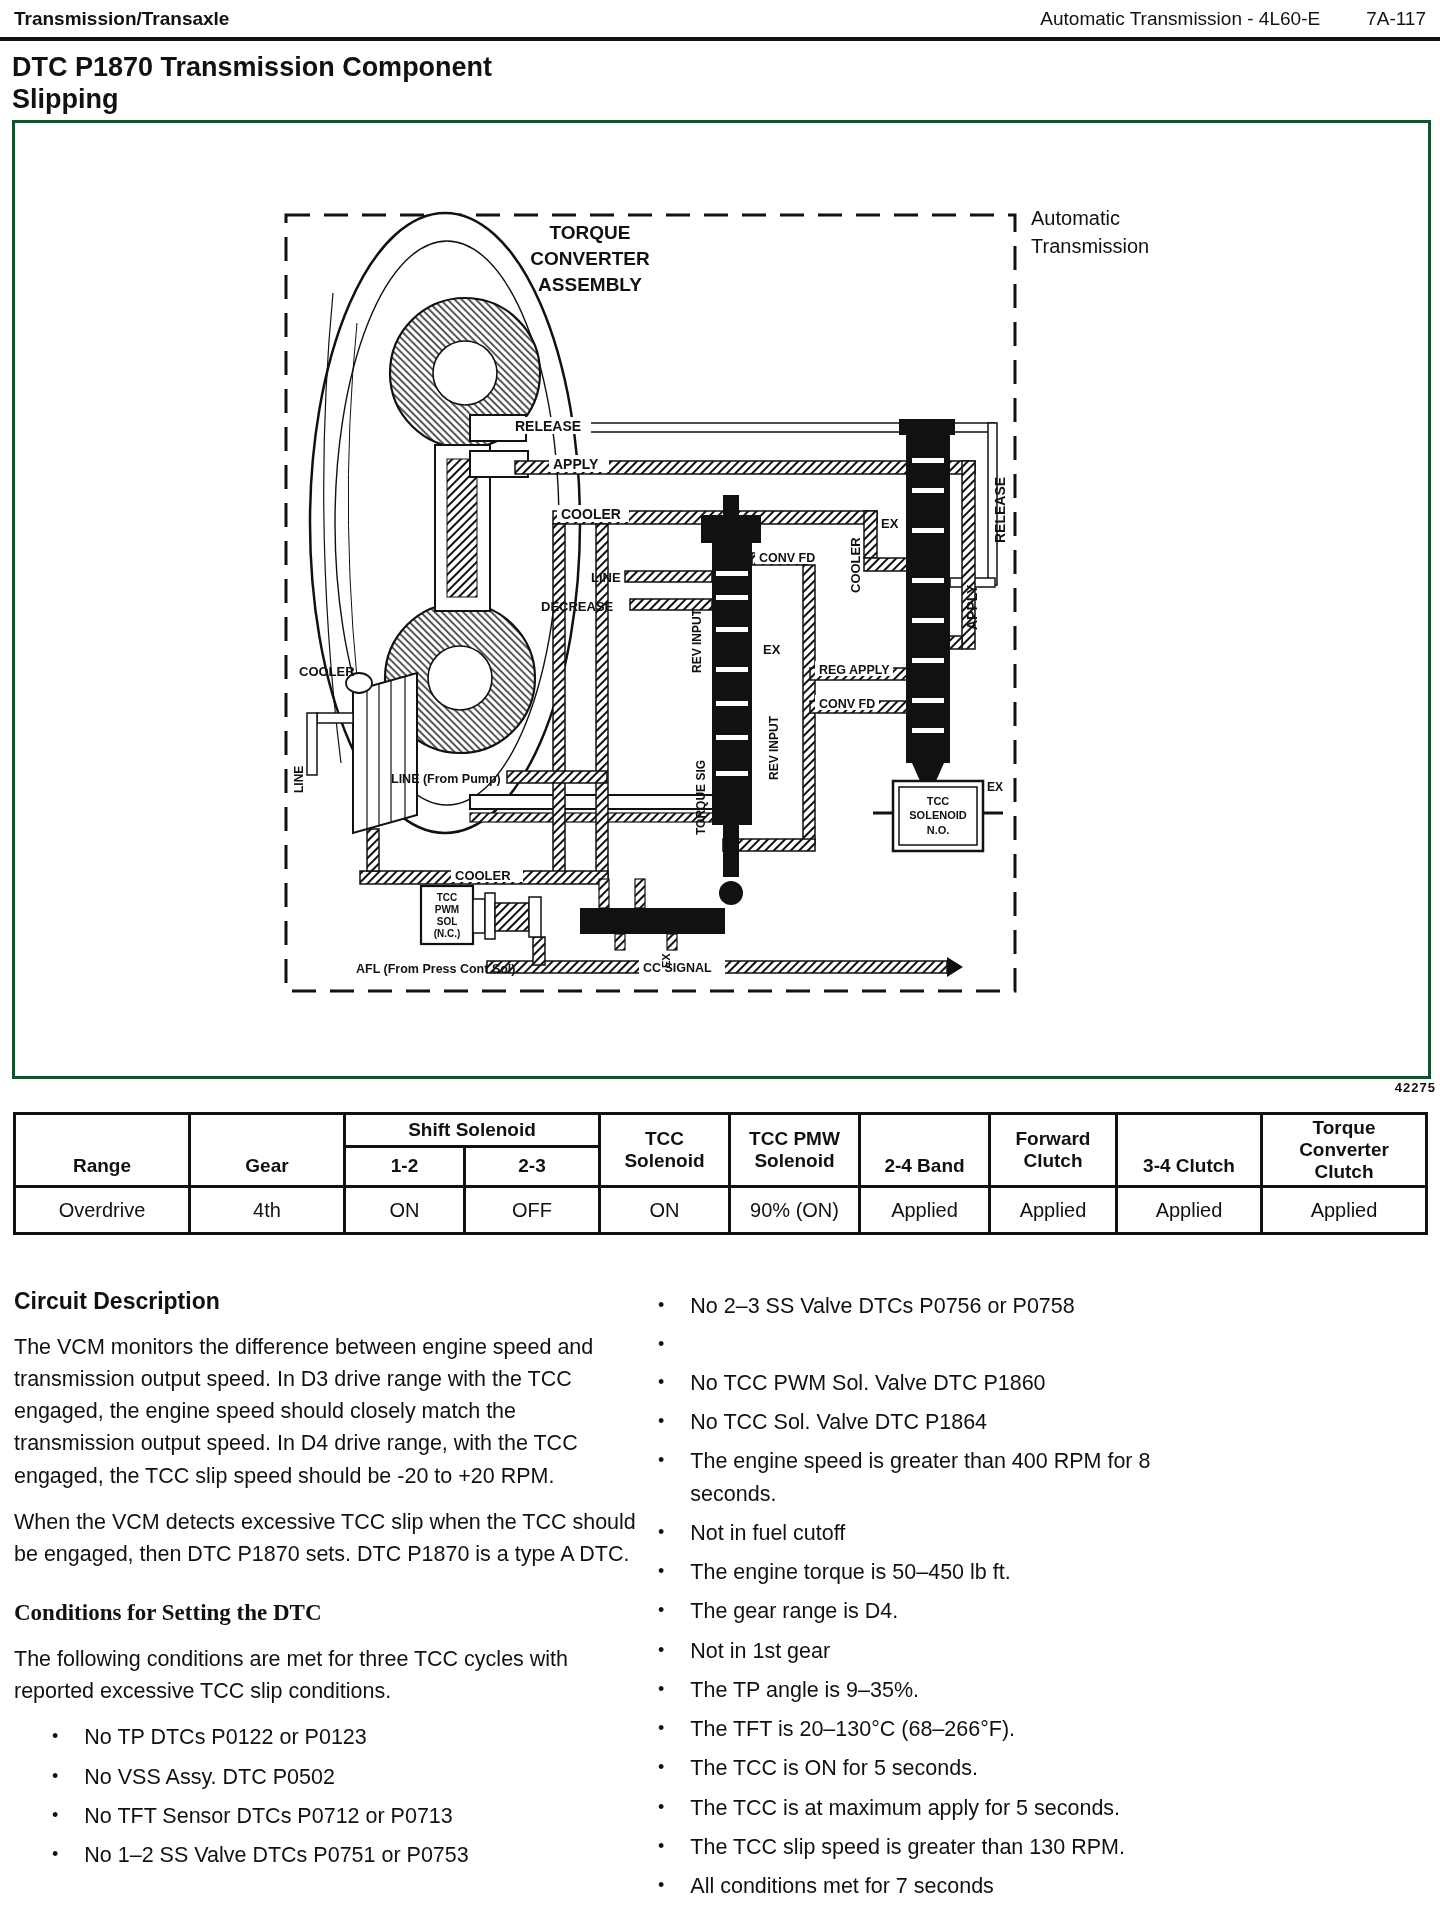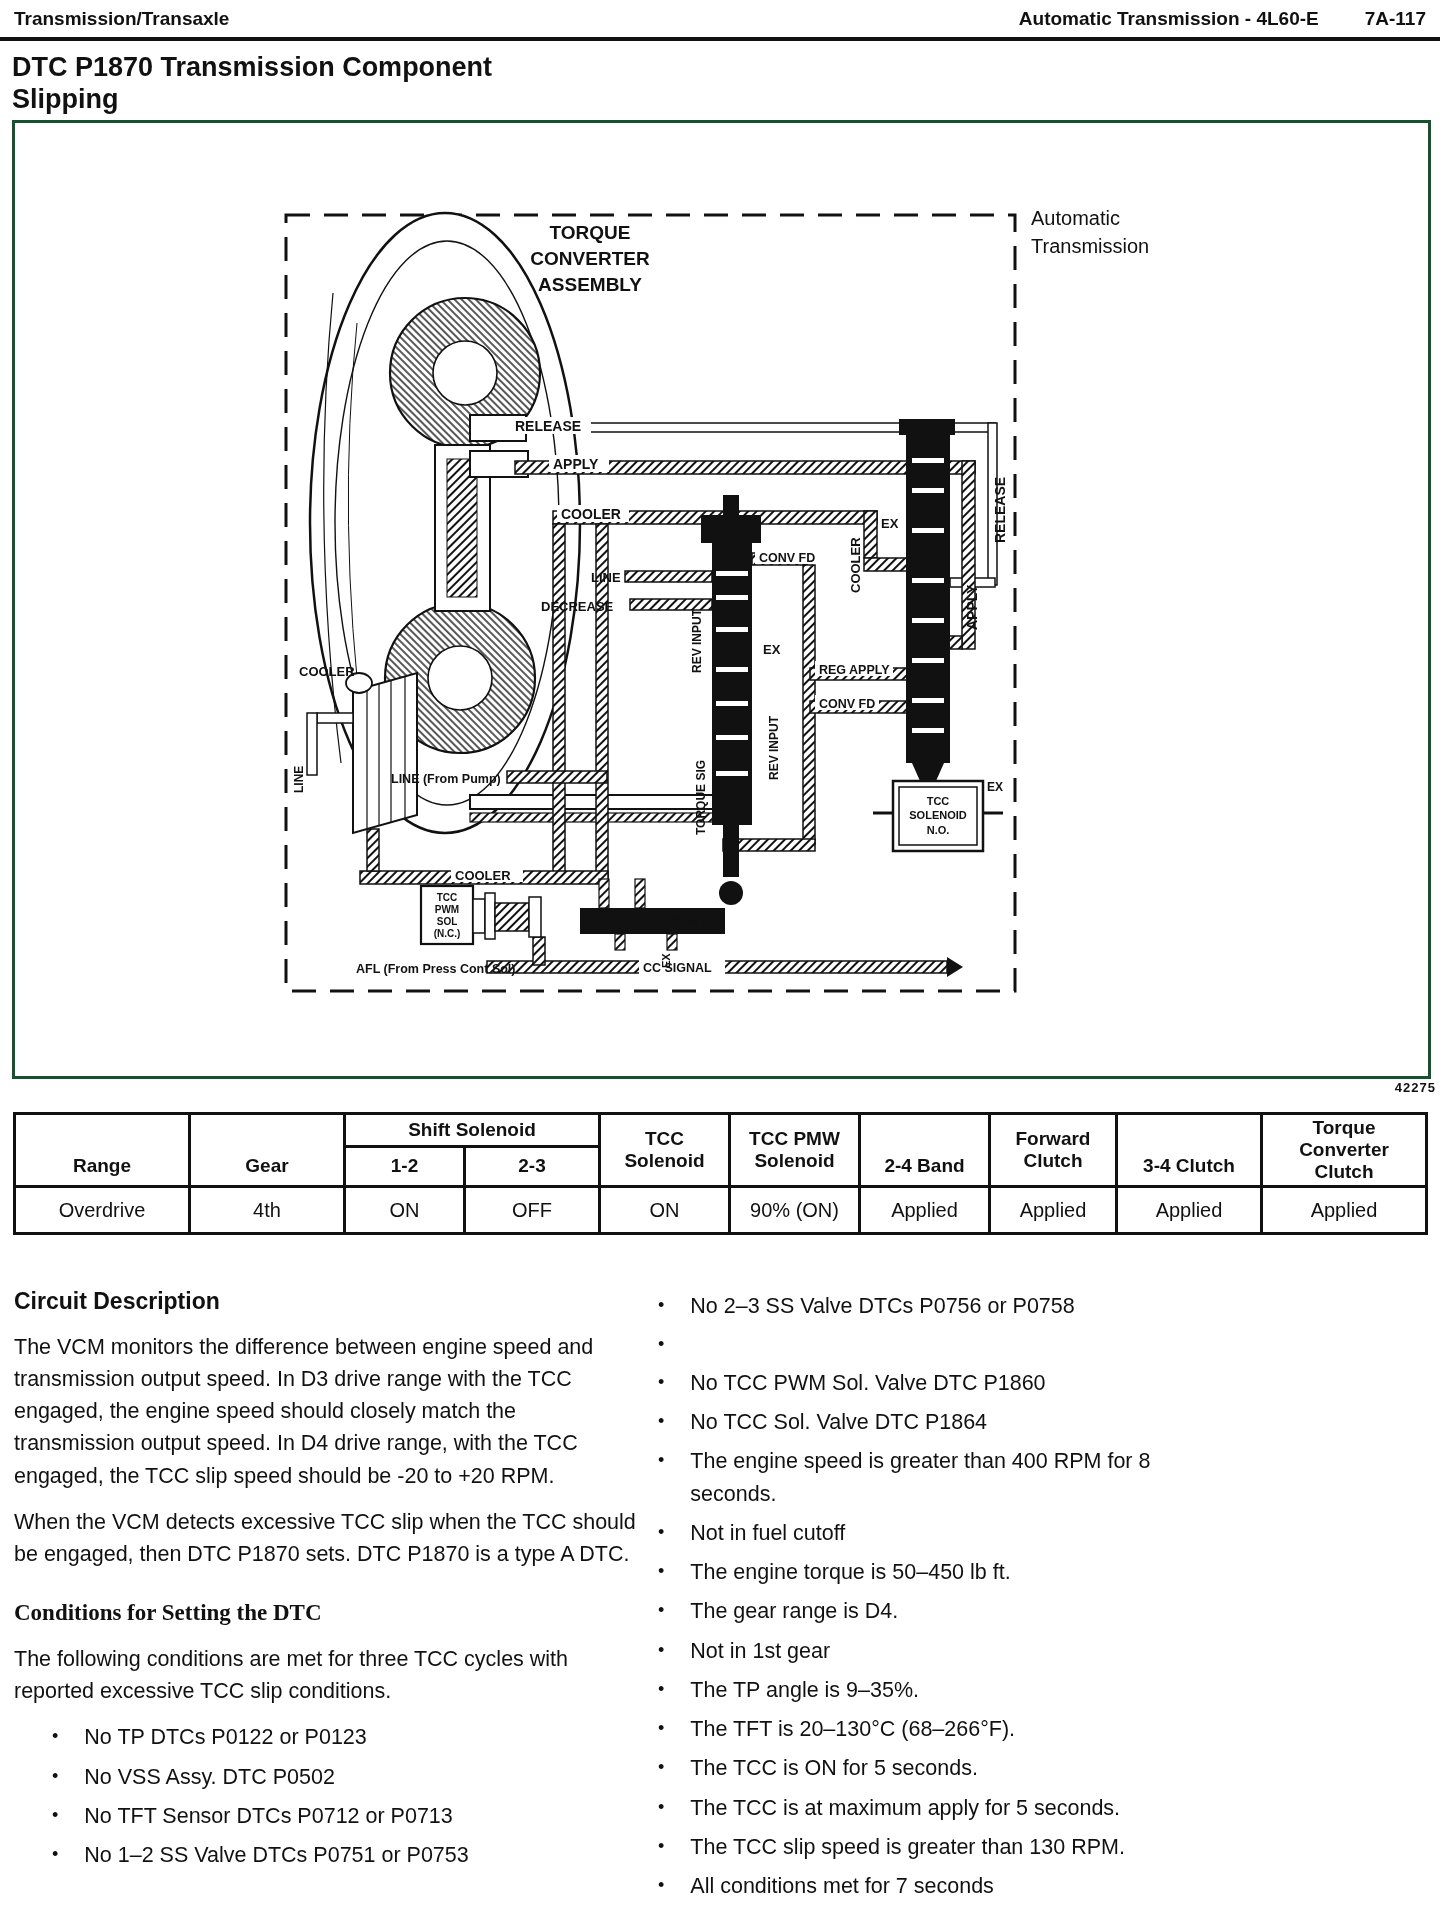--- a/index.html
+++ b/index.html
@@ -1,21 +1,21 @@
 <!DOCTYPE html>
 <html><head>
 <meta charset="utf-8">
 <style>
   html,body{margin:0;padding:0;}
   body{
     width:1440px;height:1910px;position:relative;background:#fff;
     font-family:"Liberation Sans",sans-serif;color:#111;overflow:hidden;
   }
   .hdr-left{position:absolute;left:14px;top:8px;font-size:19px;font-weight:bold;}
-  .hdr-right{position:absolute;right:14px;top:8px;font-size:19px;font-weight:bold;display:flex;gap:46px;}
+  .hdr-right{position:absolute;right:14px;top:8px;font-size:19px;font-weight:normal;display:flex;gap:46px;}
   .hdr-rule{position:absolute;left:0;top:37px;width:1440px;height:4px;background:#111;}
   .title{position:absolute;left:12px;top:52px;width:520px;font-size:27px;font-weight:bold;line-height:1.18;}
   .figure-box{position:absolute;left:12px;top:120px;width:1413px;height:953px;border:3px solid #14532d;box-sizing:content-box;}
   .figure-num{position:absolute;right:4px;top:1080px;font-size:13px;font-weight:bold;letter-spacing:1px;}
   svg{display:block;font-family:"Liberation Sans",sans-serif;}
   svg text{fill:#111;}
   .spec-table{position:absolute;left:13px;top:1112px;width:1412px;border-collapse:collapse;table-layout:fixed;}
   .spec-table th,.spec-table td{border:3px solid #111;text-align:center;padding:2px 18px;}
   .spec-table th{font-size:19px;font-weight:bold;vertical-align:bottom;padding-bottom:8px;}
   .spec-table th.mid{vertical-align:middle;padding-bottom:2px;}

